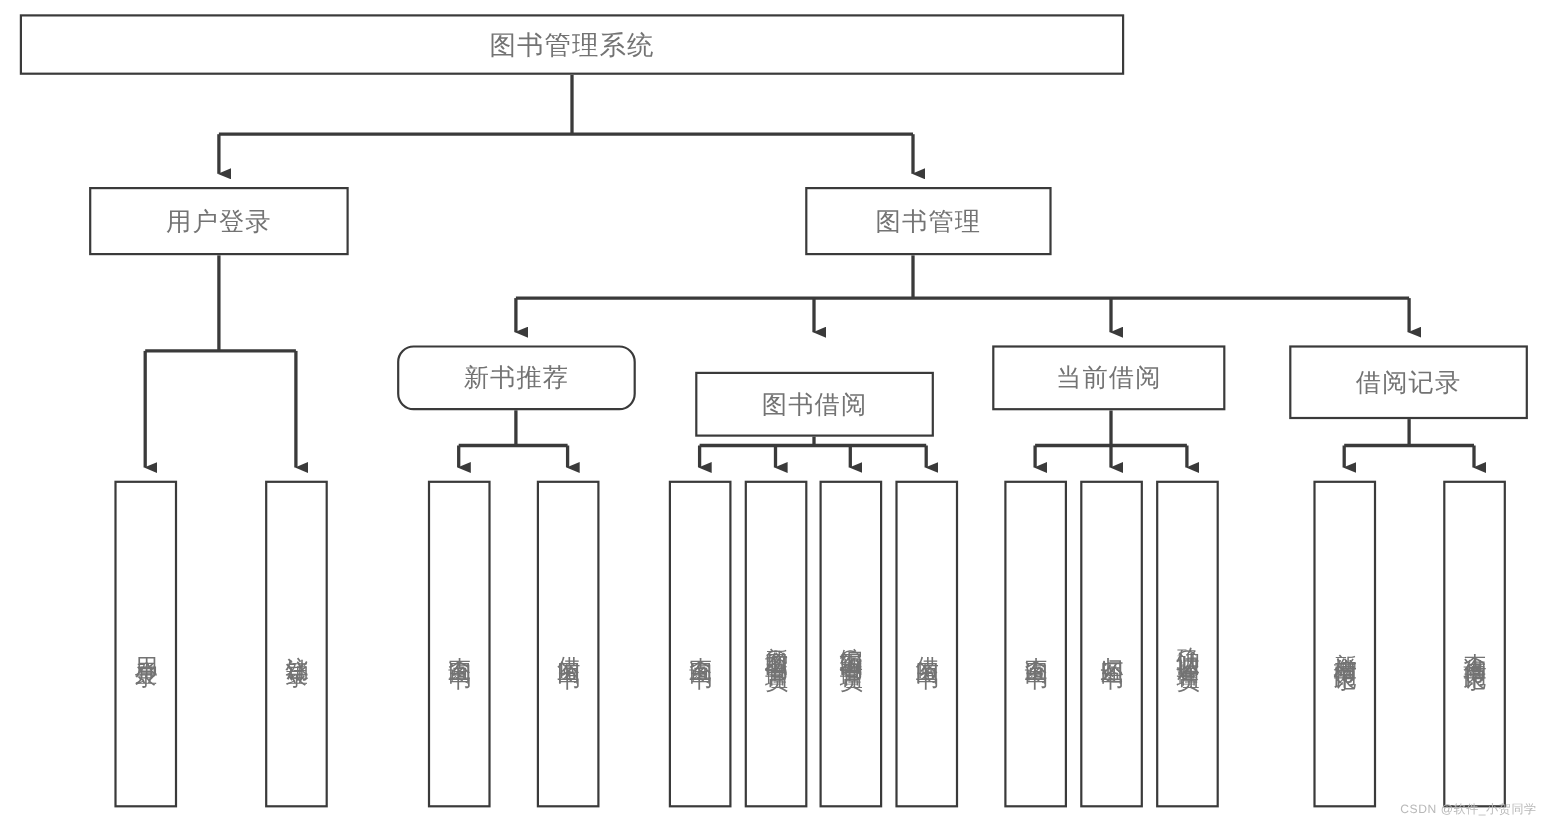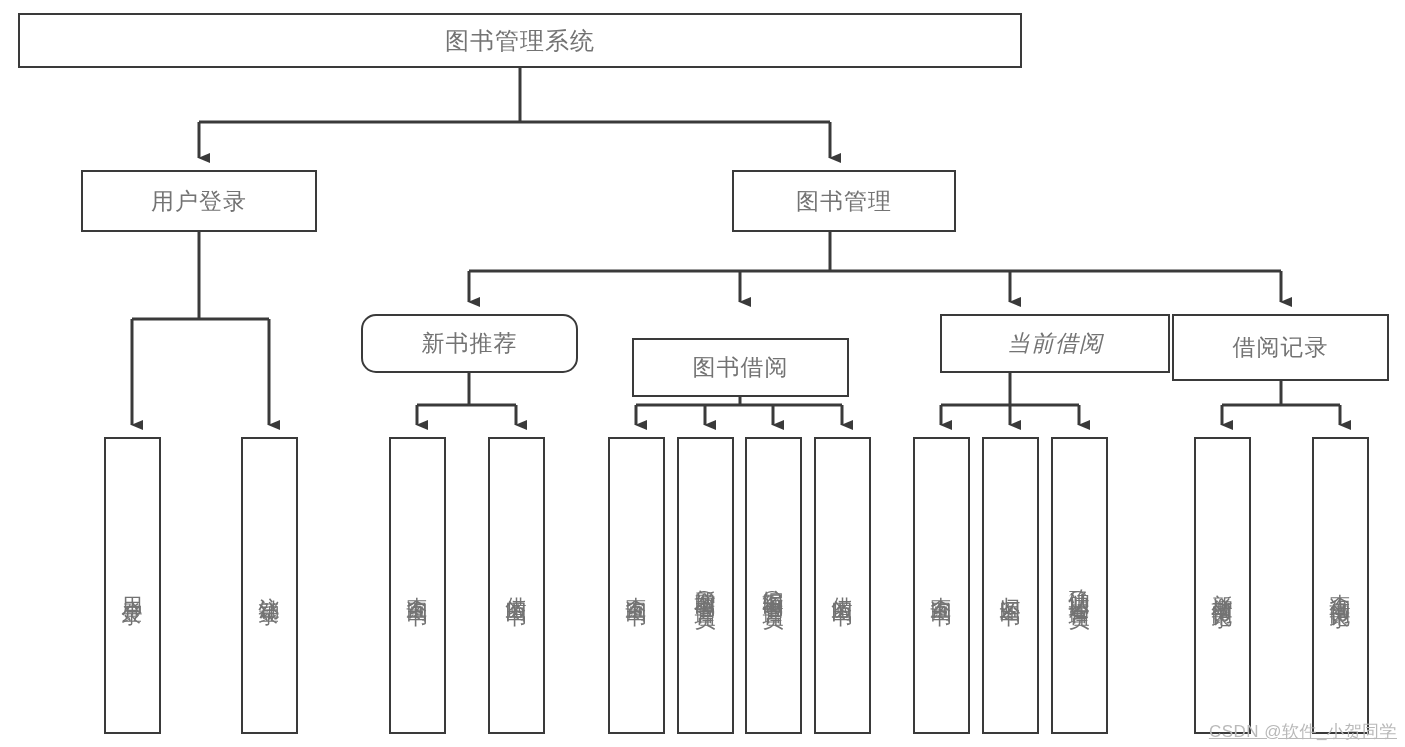--- a/index.html
+++ b/index.html
@@ -51,25 +51,24 @@
     text-orientation: upright;
     white-space: nowrap;
   }
   .node.root {
     font-size: 24px;
   }
   .watermark {
     position: absolute;
     right: 8px;
     bottom: 4px;
-    font-size: 17px;
+    font-size: 11px;
     color: #b9b9b9;
     white-space: nowrap;
     letter-spacing: 0.5px;
-    text-decoration: underline;
   }
 </style>
 </head>
 <body>
 
 <div id="canvas">
 
   <svg id="wires" viewBox="0 0 1405 747" xmlns="http://www.w3.org/2000/svg">
     <defs>
       <marker id="arrow" viewBox="0 0 10 12" refX="5" refY="11" markerWidth="10" markerHeight="12" orient="auto-start-reverse" markerUnits="userSpaceOnUse">
@@ -121,21 +120,21 @@
     </g>
   </svg>
 
   <div class="node h root" style="left:18px; top:13px; width:1004px; height:55px;">图书管理系统</div>
 
   <div class="node h" style="left:81px; top:170px; width:236px; height:62px;">用户登录</div>
   <div class="node h" style="left:712px; top:170px; width:224px; height:62px;margin-left:20px;">图书管理</div>
 
   <div class="node h" style="left:361px; top:314px; width:217px; height:59px;border-radius:15px;">新书推荐</div>
   <div class="node h" style="left:632px; top:314px; width:217px; height:59px;margin-top:24px;">图书借阅</div>
-  <div class="node h" style="left:940px; top:314px; width:230px; height:59px;font-style:italic;">当前借阅</div>
+  <div class="node h" style="left:902px; top:314px; width:212px; height:59px;">当前借阅</div>
   <div class="node h" style="left:1172px; top:314px; width:217px; height:67px;">借阅记录</div>
 
   <div class="node v" style="left:104px; top:437px; width:57px; height:297px;">
     <span class="vtext">用户登录</span>
   </div>
   <div class="node v" style="left:241px; top:437px; width:57px; height:297px;">
     <span class="vtext">注销登录</span>
   </div>
 
   <div class="node v" style="left:389px; top:437px; width:57px; height:297px;">

